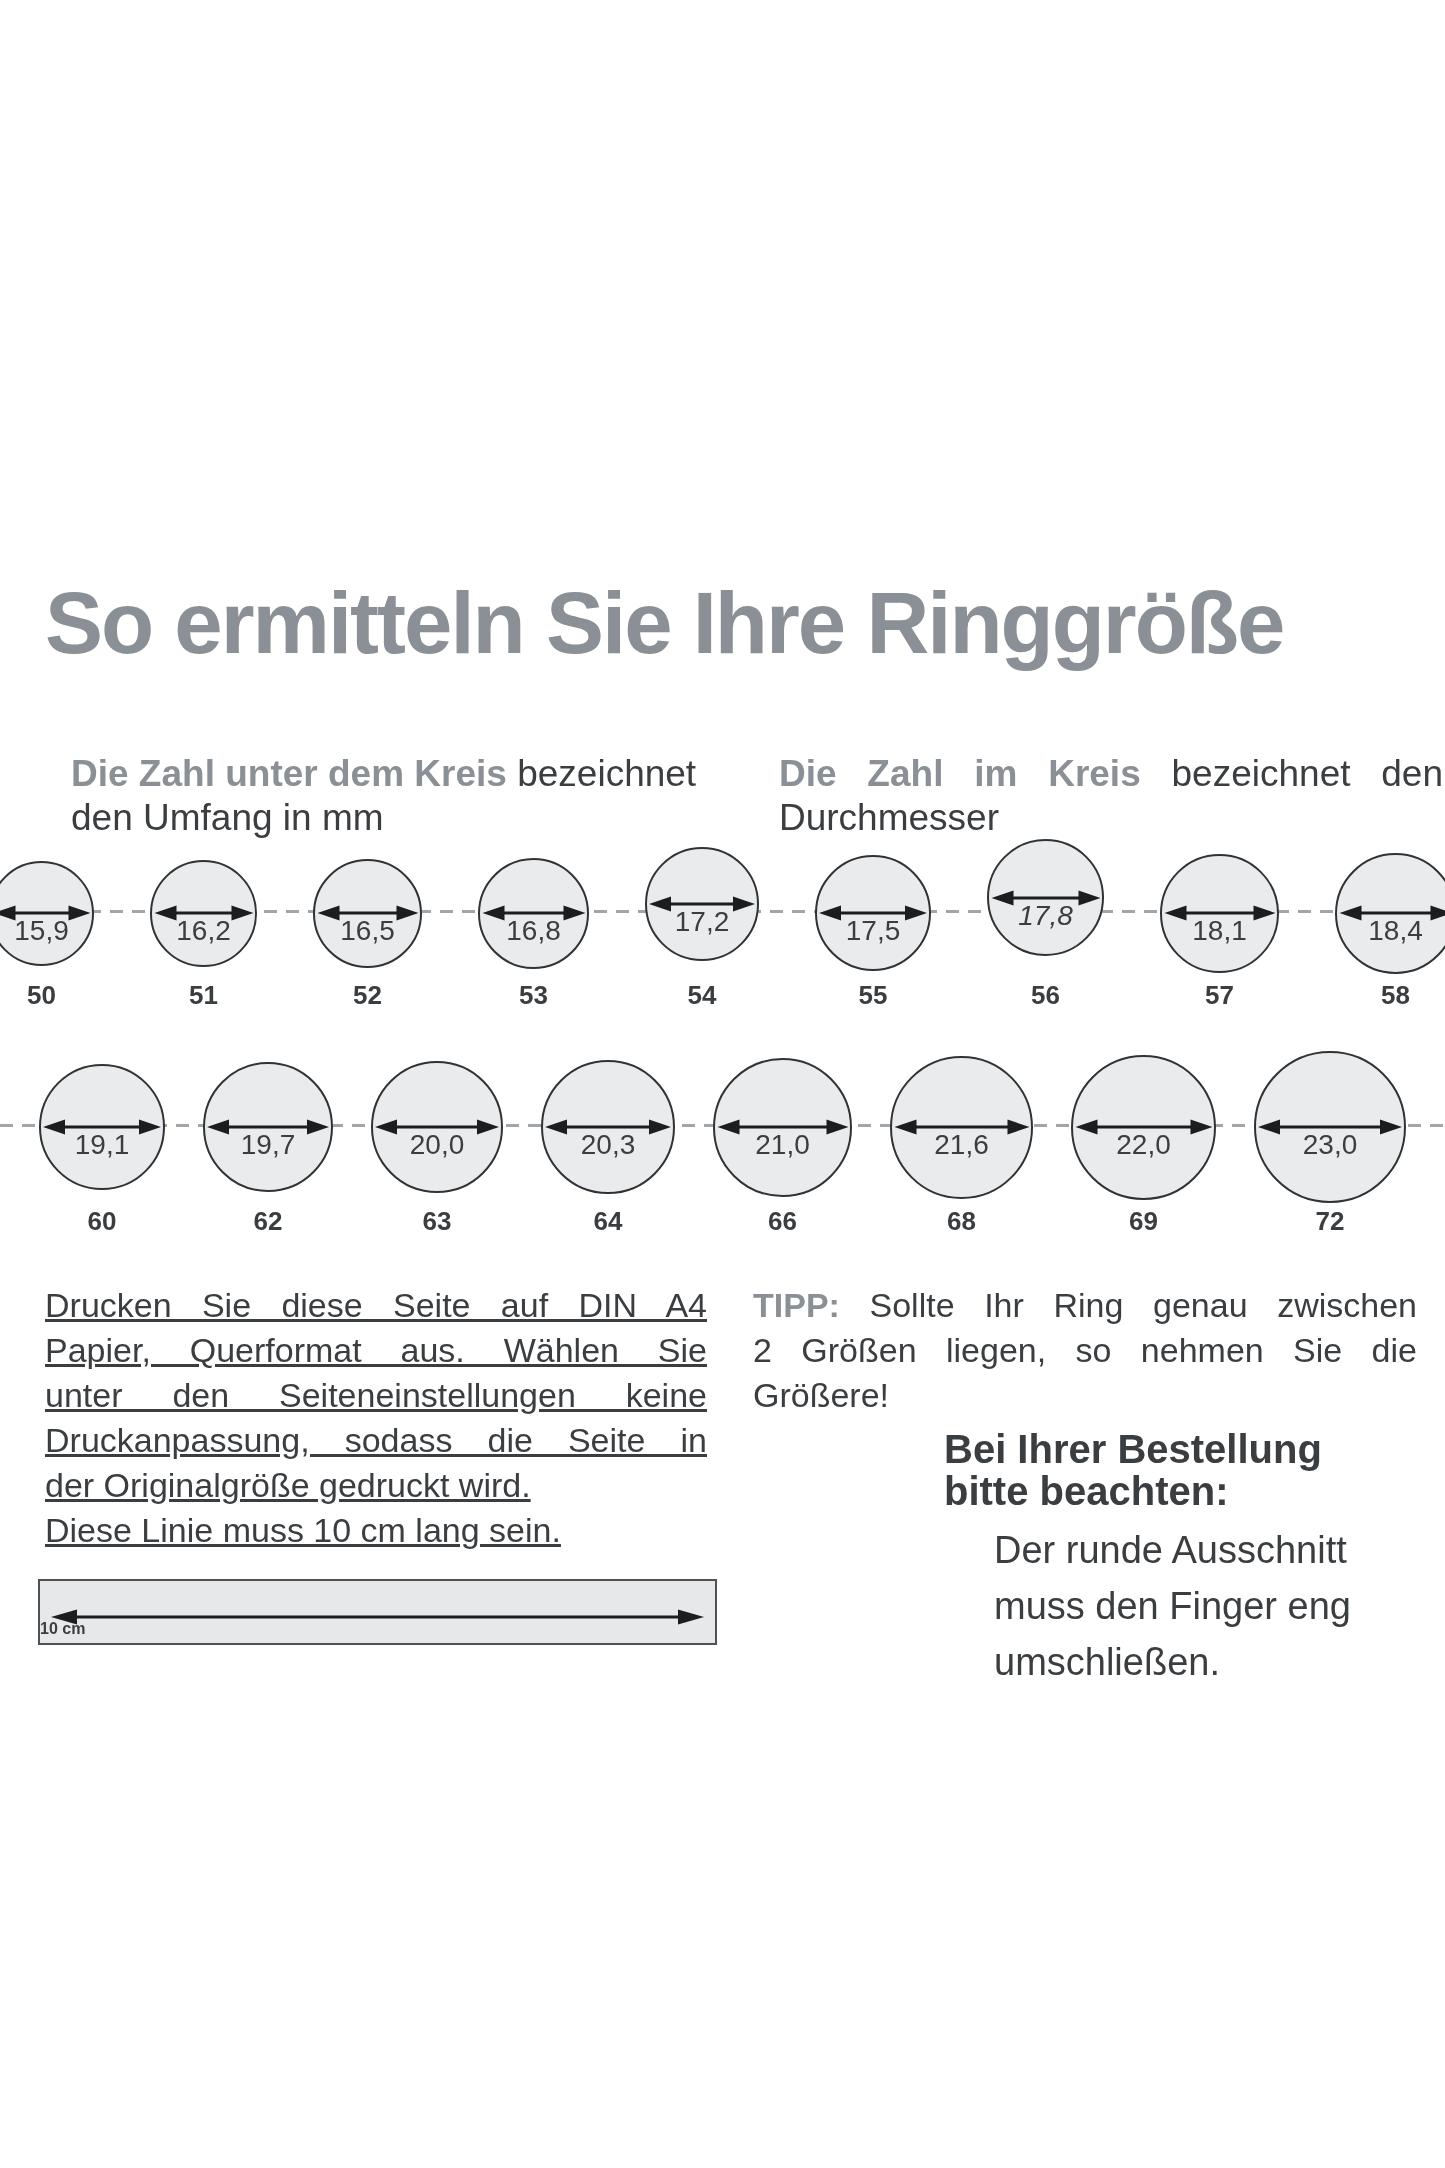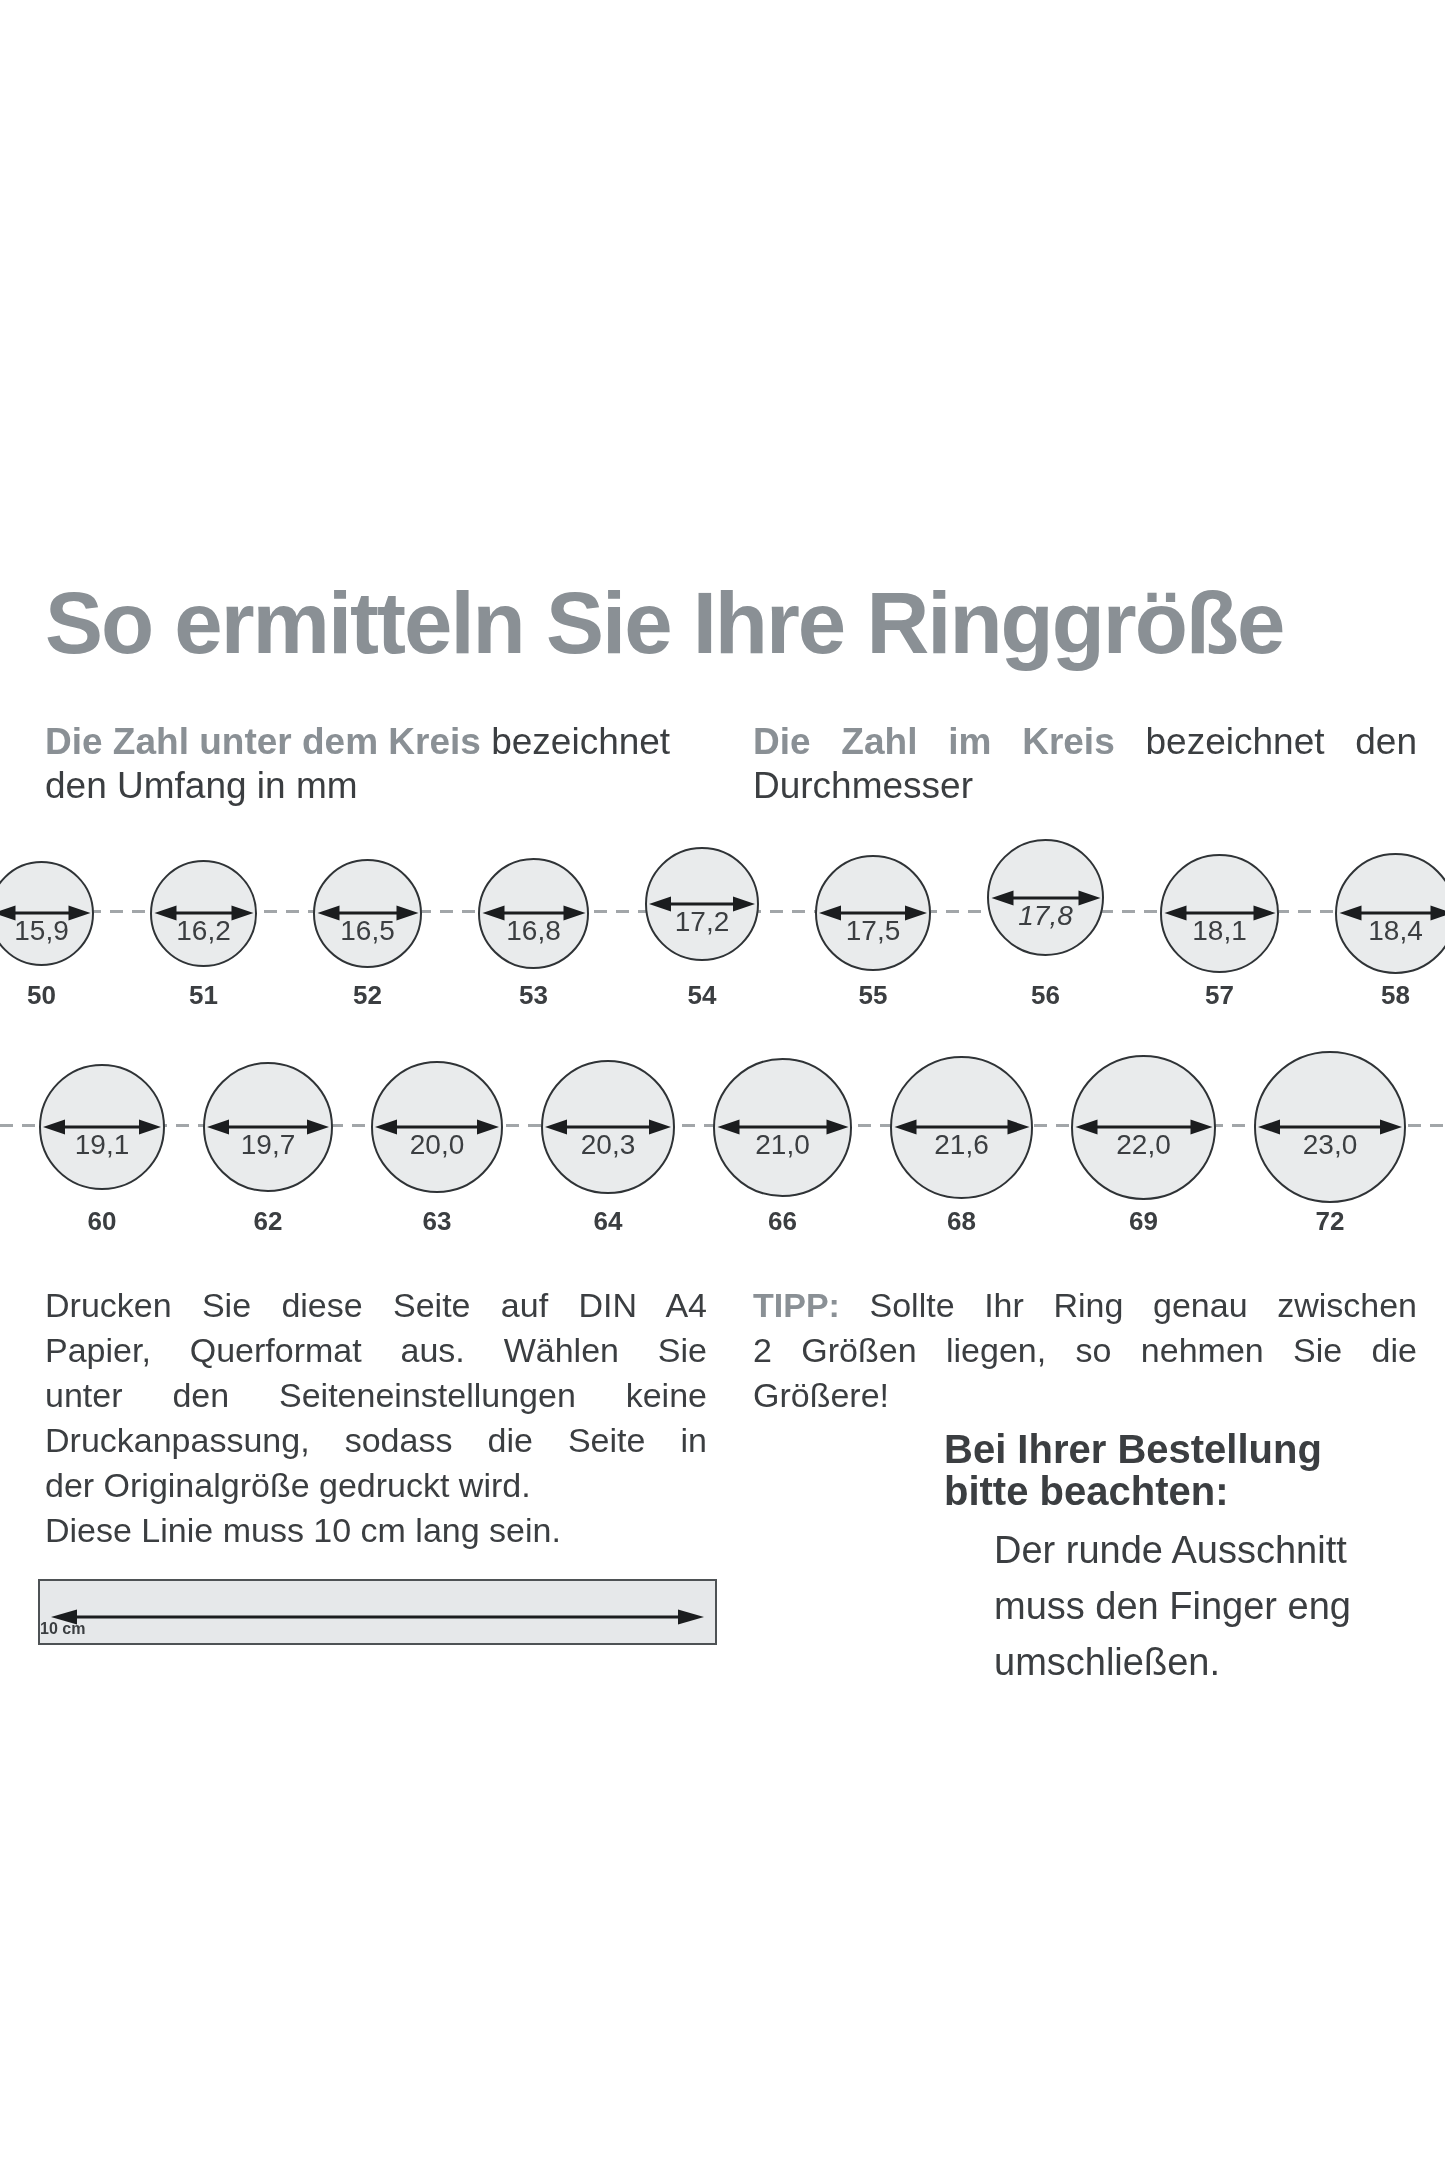--- a/index.html
+++ b/index.html
@@ -16,21 +16,21 @@
   html,body{background:#ffffff;}
   body{font-family:"Liberation Sans", sans-serif;color:var(--dark);}
   .page{position:relative;width:1445px;height:2168px;background:#ffffff;overflow:hidden;}
 
   .title{
     position:absolute;left:45px;top:579px;
     font-size:87px;font-weight:bold;letter-spacing:-2px;line-height:1;
     color:var(--accent);white-space:nowrap;
   }
 
-  .subtitle{position:absolute;top:720px;font-size:37px;line-height:44px;color:var(--dark);}
+  .subtitle{position:absolute;top:752px;font-size:37px;line-height:44px;color:var(--dark);margin-left:26px;}
   .subtitle .gray{color:var(--accent);font-weight:bold;}
   .subtitle-left{left:45px;width:660px;}
   .subtitle-right{left:753px;width:664px;}
 
   .jline{text-align:justify;text-align-last:justify;}
 
   .dash-line{
     position:absolute;left:0;width:1445px;height:3px;z-index:1;
     background:repeating-linear-gradient(90deg,var(--dash) 0 13px,rgba(0,0,0,0) 13px 22px);
   }
@@ -54,21 +54,21 @@
   .diam-label{
     position:absolute;left:0;right:0;top:calc(50% + 2px);
     text-align:center;font-size:28px;line-height:1.15;color:var(--dark);
   }
   .size-label{
     position:absolute;left:0;right:0;transform:translateY(-50%);
     text-align:center;font-size:26px;font-weight:bold;color:var(--dark);
   }
 
   .body-par{position:absolute;font-size:34px;line-height:45px;color:var(--dark);}
-  #left-paragraph{left:45px;top:1283px;width:662px;}
+  #left-paragraph{left:45px;top:1283px;width:662px;text-decoration:underline;}
   #tip-paragraph{left:753px;top:1283px;width:664px;}
   .tip-label{color:var(--accent);font-weight:bold;}
 
   .order-heading{
     position:absolute;left:944px;top:1428px;
     font-size:40px;font-weight:bold;line-height:42px;color:var(--dark);
   }
   .order-body{
     position:absolute;left:994px;top:1522px;
     font-size:38px;line-height:56px;color:var(--dark);

